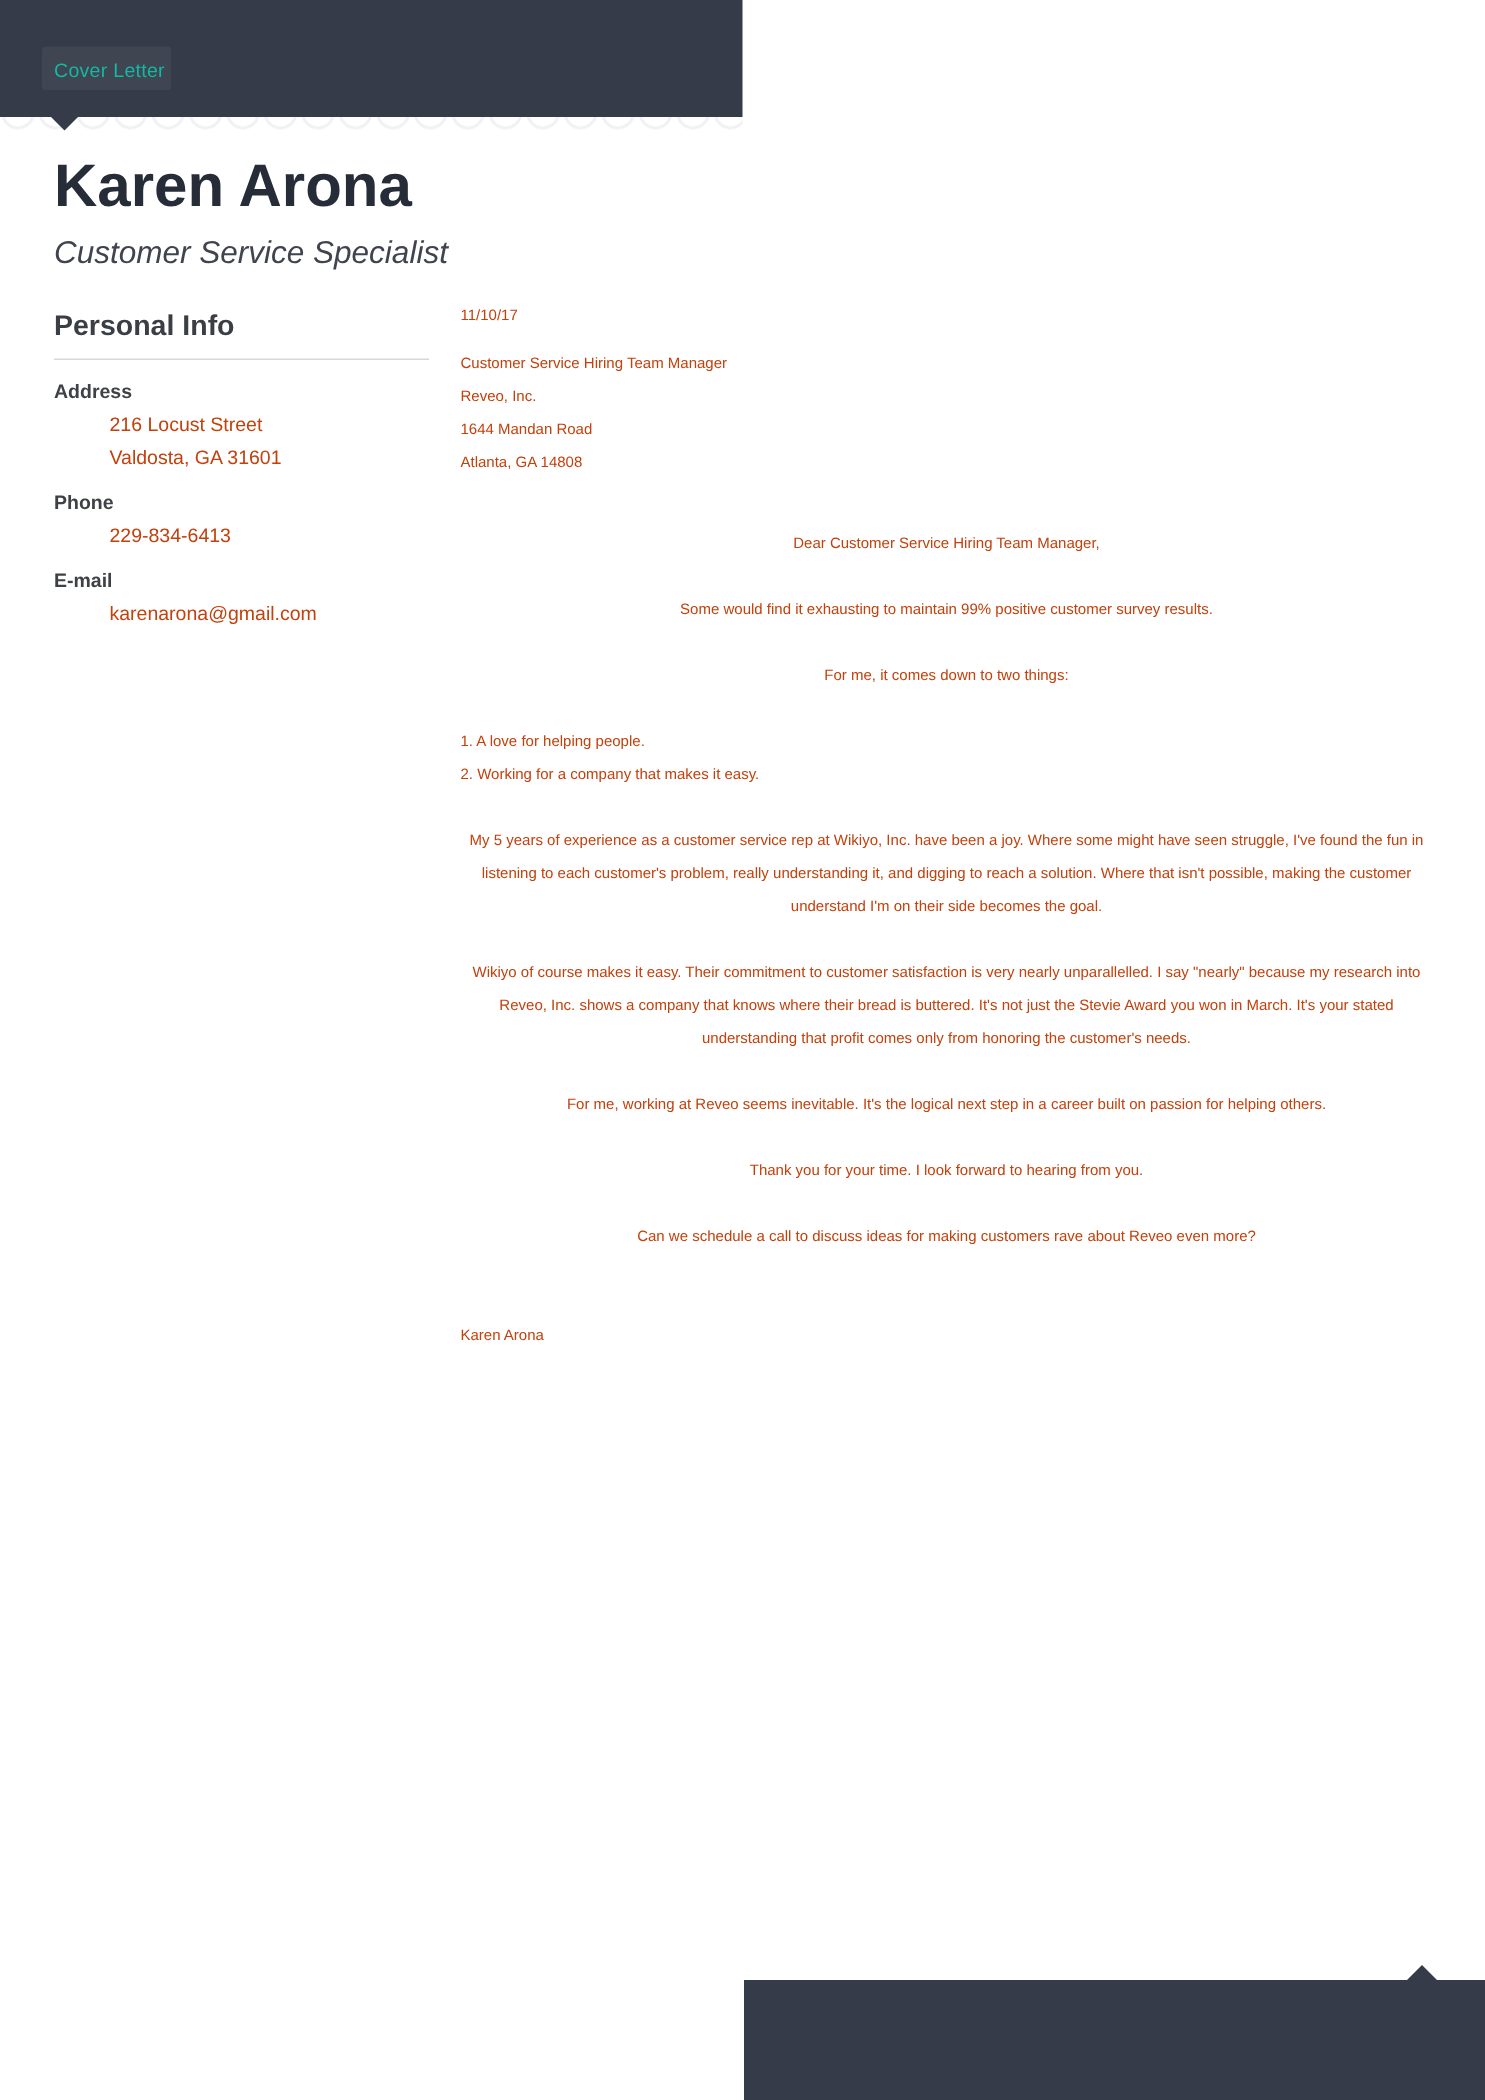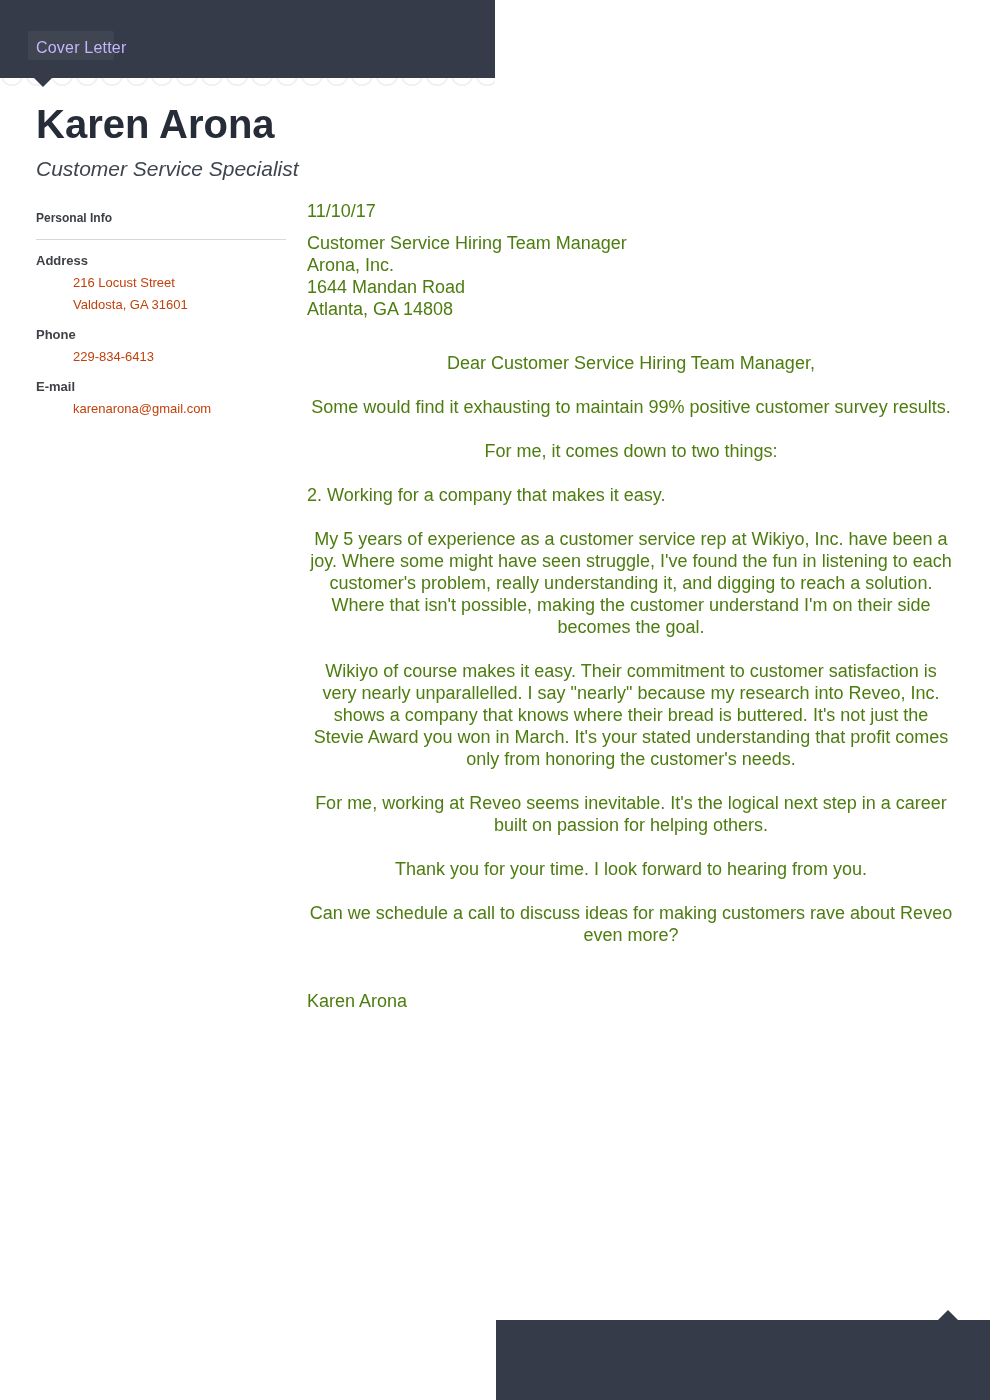--- a/index.html
+++ b/index.html
@@ -24,22 +24,22 @@
   .tab-highlight {
     position: absolute;
     left: 28px; top: 31px;
     width: 86px; height: 29px;
     background: rgba(255,255,255,0.05);
     border-radius: 2px;
   }
   .top-bar-label {
     position: absolute;
     left: 36px; top: 39px;
-    font-size: 16px;
-    color: #c4b5fd;
+    font-size: 13px;
+    color: #14b8a6;
     letter-spacing: 0.2px;
   }
   .pointer-down {
     position: absolute;
     left: 34px; top: 78px;
     width: 0; height: 0;
     border-left: 9px solid transparent;
     border-right: 9px solid transparent;
     border-top: 9px solid #353b48;
   }
@@ -70,21 +70,21 @@
     color: #3f444e;
   }
 
   
   .sidebar {
     position: absolute;
     left: 36px; top: 207px;
     width: 250px;
   }
   .sidebar h2 {
-    font-size: 12px;
+    font-size: 19px;
     line-height: 22px;
     font-weight: 700;
     color: #3a3f45;
     padding-bottom: 10px;
     border-bottom: 1px solid #d8d8d8;
     margin-bottom: 10px;
   }
   .field { margin-top: 8px; }
   .field-label {
     font-size: 13px;
@@ -97,23 +97,23 @@
     line-height: 22px;
     color: #c2410c;
     margin-left: 37px;
   }
 
   
   .letter {
     position: absolute;
     left: 307px; top: 200px;
     width: 648px;
-    font-size: 18px;
-    line-height: 22px;
-    color: #4d7c0f;
+    font-size: 10px;
+    line-height: 22px;
+    color: #c2410c;
   }
   .letter .date { margin-bottom: 10px; }
   .letter .recipient { margin-bottom: 32px; }
   .letter p.para { margin-bottom: 22px; text-align: center; }
   .letter .list-block { margin-bottom: 22px; }
   .letter .signature { margin-top: 44px; }
 
   
   .bottom-bar {
     position: absolute;
@@ -163,31 +163,32 @@
       <div class="field-label">E-mail</div>
       <div class="field-value">karenarona@gmail.com</div>
     </div>
   </div>
 
   <div class="letter">
     <p class="date">11/10/17</p>
 
     <div class="recipient">
       <div>Customer Service Hiring Team Manager</div>
-      <div>Arona, Inc.</div>
+      <div>Reveo, Inc.</div>
       <div>1644 Mandan Road</div>
       <div>Atlanta, GA 14808</div>
     </div>
 
     <p class="para">Dear Customer Service Hiring Team Manager,</p>
 
     <p class="para">Some would find it exhausting to maintain 99% positive customer survey results.</p>
     <p class="para">For me, it comes down to two things:</p>
 
     <div class="list-block">
+      <div>1. A love for helping people.</div>
       <div>2. Working for a company that makes it easy.</div>
     </div>
 
     <p class="para">My 5 years of experience as a customer service rep at Wikiyo, Inc. have been a joy. Where some might have seen struggle, I've found the fun in listening to each customer's problem, really understanding it, and digging to reach a solution. Where that isn't possible, making the customer understand I'm on their side becomes the goal.</p>
     <p class="para">Wikiyo of course makes it easy. Their commitment to customer satisfaction is very nearly unparallelled. I say "nearly" because my research into Reveo, Inc. shows a company that knows where their bread is buttered. It's not just the Stevie Award you won in March. It's your stated understanding that profit comes only from honoring the customer's needs.</p>
     <p class="para">For me, working at Reveo seems inevitable. It's the logical next step in a career built on passion for helping others.</p>
     <p class="para">Thank you for your time. I look forward to hearing from you.</p>
     <p class="para">Can we schedule a call to discuss ideas for making customers rave about Reveo even more?</p>
 
     <p class="signature">Karen Arona</p>

